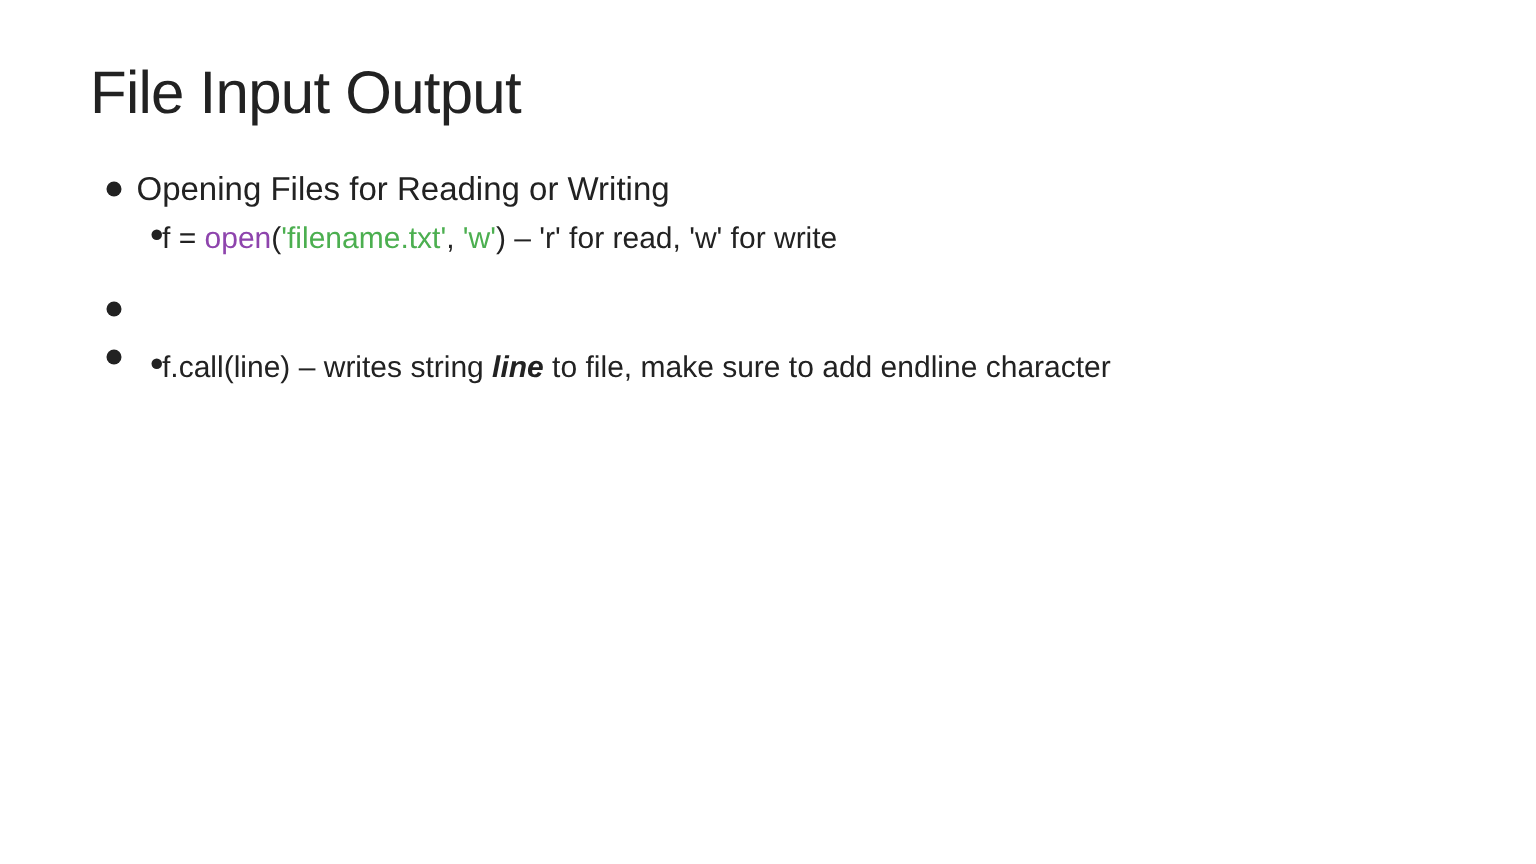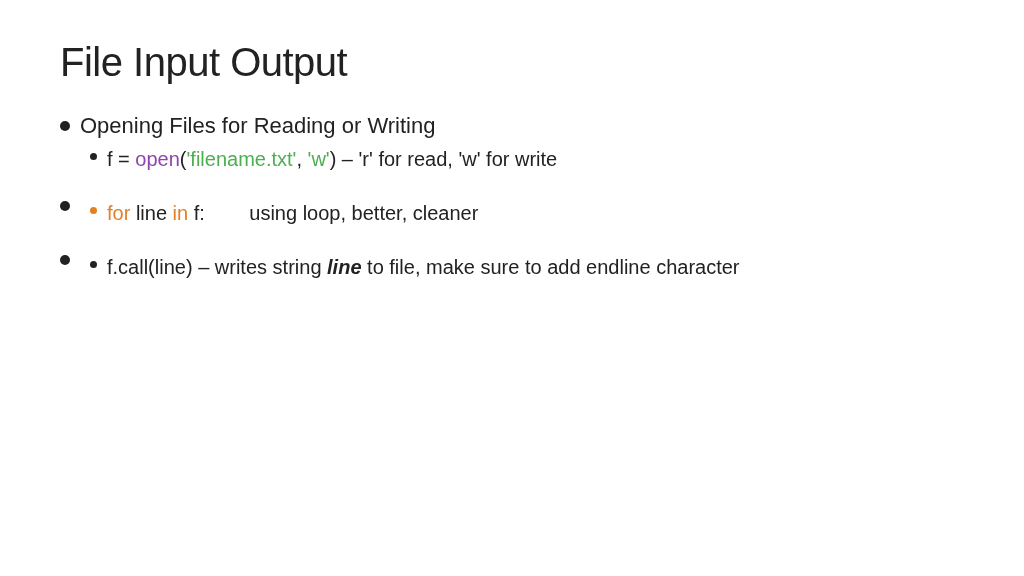--- a/index.html
+++ b/index.html
@@ -30,21 +30,21 @@
       font-size: 40px;
       font-weight: 300;
       color: #222222;
       margin-bottom: 28px;
       letter-spacing: -0.5px;
     }
 
     .main-list {
       list-style: none;
       padding: 0;
-      margin: 0;
+      margin: 11px;
     }
 
     .main-list > li {
       font-size: 22px;
       color: #222222;
       margin-bottom: 14px;
       display: flex;
       align-items: flex-start;
       gap: 10px;
     }
@@ -58,21 +58,20 @@
       padding: 0;
       margin: 6px 0 0 0;
     }
 
     .sub-list > li {
       font-size: 20px;
       color: #222222;
       margin-bottom: 6px;
       display: flex;
       align-items: flex-start;
-      gap: 10px;
       padding-left: 10px;
     }
 
     .sub-list > li > .content {
       flex: 1;
       line-height: 1.4;
     }
 
     .color-green {
       color: #4caf50;
@@ -141,26 +140,20 @@
             </div>
           </li>
         </ul>
       </div>
     </li>
 
     <li>
       <span class="main-bullet-dot"></span>
       <div class="content">
         <ul class="sub-list">
-          <li>
-            <span class="sub-bullet-dot-orange"></span>
-            <div class="content">
-              <span class="color-orange">for</span><span> line </span><span class="color-orange">in</span><span> f:&nbsp;&nbsp;&nbsp;&nbsp;&nbsp;&nbsp;&nbsp;&nbsp;using loop, better, cleaner</span>
-            </div>
-          </li>
         </ul>
       </div>
     </li>
 
     <li>
       <span class="main-bullet-dot"></span>
       <div class="content">
         <ul class="sub-list">
           <li>
             <span class="sub-bullet-dot"></span>

